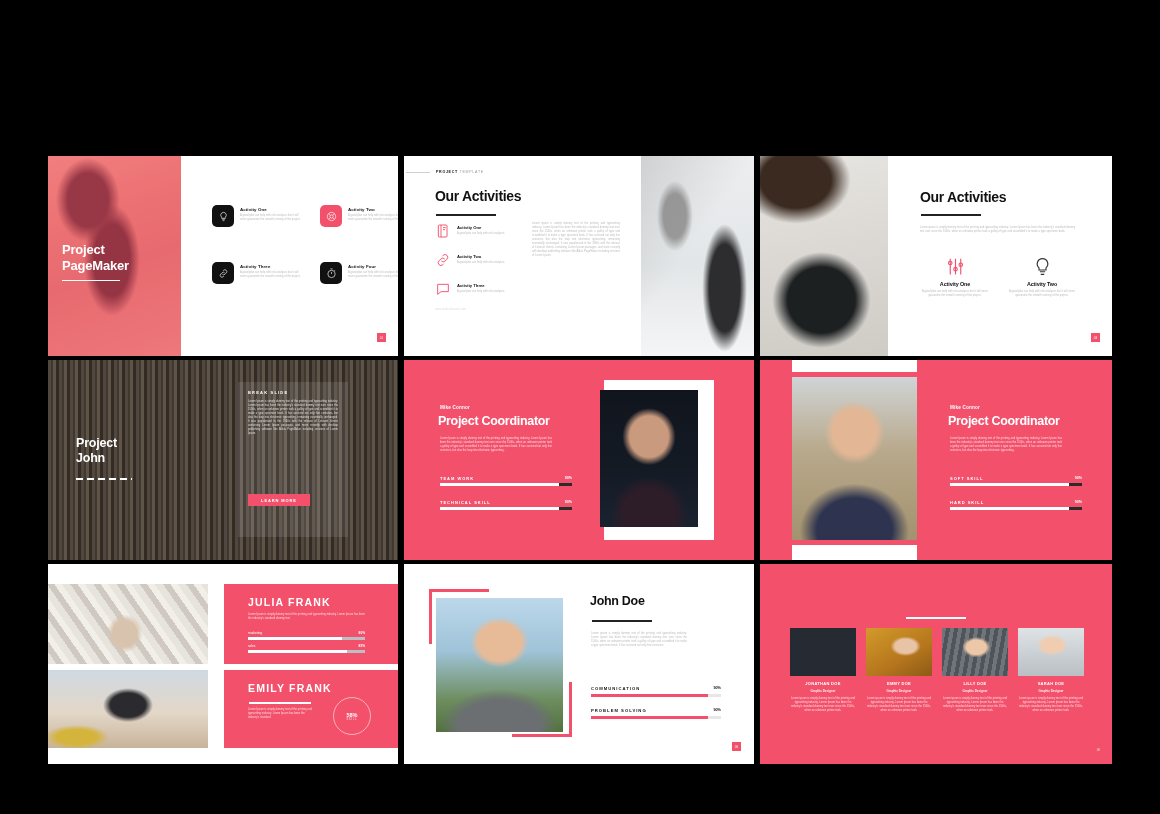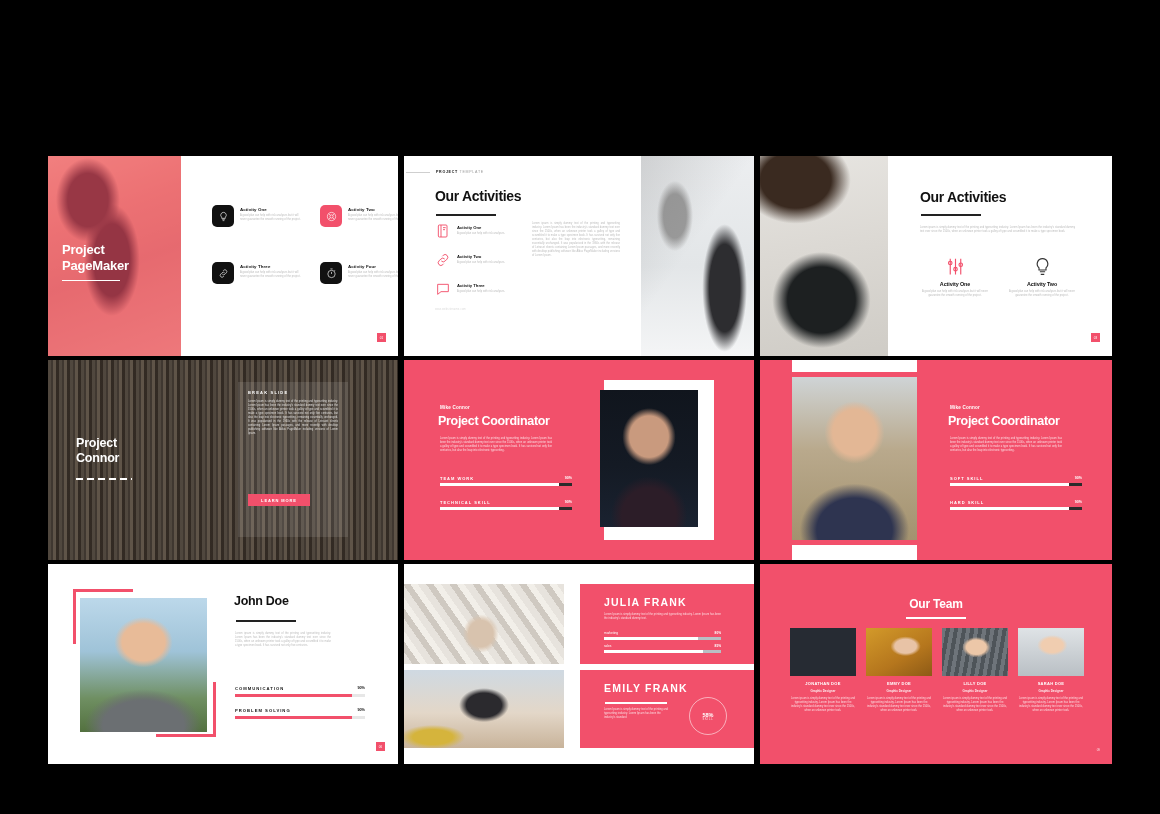--- a/index.html
+++ b/index.html
@@ -302,21 +302,21 @@
   </div>
 
   <div class="slide img-library">
     <div class="s4-overlay"></div>
     <div class="s4-break">BREAK SLIDE</div>
     <div class="s4-body tiny tinyw">Lorem Ipsum is simply dummy text of the printing and typesetting industry. Lorem Ipsum has been the industry's standard dummy text ever since the 1500s, when an unknown printer took a galley of type and scrambled it to make a type specimen book. It has survived not only five centuries, but also the leap into electronic typesetting, remaining essentially unchanged. It was popularised in the 1960s with the release of Letraset sheets containing Lorem Ipsum passages, and more recently with desktop publishing software like Aldus PageMaker including versions of Lorem Ipsum.</div>
     <div class="btn-learn">LEARN MORE</div>
 
     <div class="s4-title">
       <div>Project</div>
-      <div>Connor</div>
+      <div>John</div>
     </div>
     <div class="s4-dash"></div>
   </div>
 
   <div class="slide accentbg">
     <div class="p-name" style="left:36px;top:45px;">Mike Connor</div>
     <div class="p-role" style="left:34px;top:54px;">Project Coordinator</div>
     <div class="p-body tiny tinyw" style="left:36px;top:77px;">Lorem Ipsum is simply dummy text of the printing and typesetting industry. Lorem Ipsum has been the industry's standard dummy text ever since the 1500s, when an unknown printer took a galley of type and scrambled it to make a type specimen book. It has survived not only five centuries, but also the leap into electronic typesetting.</div>
 
     <div class="sk-wrap" style="left:36px;top:116px;">
@@ -358,49 +358,20 @@
             </div>
       </div>
       <div class="sk-row" style="margin-top:11px;">
         <div class="sk-lab">HARD SKILL</div>
         <div class="sk-val">90%</div>
         <div class="sk-track">
               <div class="sk-fill" style="width:90%"></div>
             </div>
       </div>
     </div>
-  </div>
-
-  <div class="slide">
-    <div class="corner" style="left:25px;top:25px;width:60px;height:55px;border-right:none;border-bottom:none;"></div>
-    <div class="corner" style="left:108px;top:118px;width:60px;height:55px;border-left:none;border-top:none;"></div>
-    <div class="ph img-man-suit" style="left:32px;top:34px;width:127px;height:134px;"></div>
-
-    <div class="jd-name">John Doe</div>
-    <div class="h-rule" style="left:188px;top:56px;width:60px;"></div>
-    <div class="jd-body tiny tinyg">Lorem ipsum is simply dummy text of the printing and typesetting industry. Lorem Ipsum has been the industry's standard dummy text ever since the 1500s, when an unknown printer took a galley of type and scrambled it to make a type specimen book. It has survived not only five centuries.</div>
-
-    <div class="sk2-wrap">
-      <div class="sk2-row">
-        <div class="sk2-lab">COMMUNICATION</div>
-        <div class="sk2-val">90%</div>
-        <div class="sk2-track">
-              <div class="sk2-fill" style="width:90%"></div>
-            </div>
-      </div>
-      <div class="sk2-row">
-        <div class="sk2-lab">PROBLEM SOLVING</div>
-        <div class="sk2-val">90%</div>
-        <div class="sk2-track">
-              <div class="sk2-fill" style="width:90%"></div>
-            </div>
-      </div>
-    </div>
-
-    <div class="pagechip" style="right:13px;bottom:13px;">06</div>
   </div>
 
   <div class="slide">
     <div class="ph img-rocks" style="left:0;top:20px;width:160px;height:80px;"></div>
     <div class="card-pink" style="left:176px;top:20px;width:174px;height:80px;"></div>
     <div class="jf-name" style="left:200px;top:32px;">JULIA FRANK</div>
     <div class="jf-body tiny tinyw" style="left:200px;top:49px;width:117px;">Lorem Ipsum is simply dummy text of the printing and typesetting industry. Lorem Ipsum has been the industry's standard dummy text.</div>
     <div class="sk3-row" style="left:200px;top:67px;">
       <div class="sk3-lab">marketing</div>
       <div class="sk3-val">80%</div>
@@ -420,22 +391,50 @@
     <div class="card-pink" style="left:176px;top:106px;width:174px;height:78px;"></div>
     <div class="jf-name" style="left:200px;top:118px;">EMILY FRANK</div>
     <div class="em-rule" style="left:201px;top:138px;width:62px;"></div>
     <div class="jf-body tiny tinyw" style="left:200px;top:144px;width:65px;">Lorem Ipsum is simply dummy text of the printing and typesetting industry. Lorem Ipsum has been the industry's standard</div>
     <div class="donut" style="left:285px;top:133px;">
       <b>58%</b>
       <i>SKILL</i>
     </div>
   </div>
 
+  <div class="slide">
+    <div class="corner" style="left:25px;top:25px;width:60px;height:55px;border-right:none;border-bottom:none;"></div>
+    <div class="corner" style="left:108px;top:118px;width:60px;height:55px;border-left:none;border-top:none;"></div>
+    <div class="ph img-man-suit" style="left:32px;top:34px;width:127px;height:134px;"></div>
+
+    <div class="jd-name">John Doe</div>
+    <div class="h-rule" style="left:188px;top:56px;width:60px;"></div>
+    <div class="jd-body tiny tinyg">Lorem ipsum is simply dummy text of the printing and typesetting industry. Lorem Ipsum has been the industry's standard dummy text ever since the 1500s, when an unknown printer took a galley of type and scrambled it to make a type specimen book. It has survived not only five centuries.</div>
+
+    <div class="sk2-wrap">
+      <div class="sk2-row">
+        <div class="sk2-lab">COMMUNICATION</div>
+        <div class="sk2-val">90%</div>
+        <div class="sk2-track">
+              <div class="sk2-fill" style="width:90%"></div>
+            </div>
+      </div>
+      <div class="sk2-row">
+        <div class="sk2-lab">PROBLEM SOLVING</div>
+        <div class="sk2-val">90%</div>
+        <div class="sk2-track">
+              <div class="sk2-fill" style="width:90%"></div>
+            </div>
+      </div>
+    </div>
+
+    <div class="pagechip" style="right:13px;bottom:13px;">06</div>
+  </div>
+
   <div class="slide accentbg">
-    <div class="ot-title">Our Team</div>
     <div class="ot-rule"></div>
 
     <div class="ot-card" style="left:30px;">
       <div class="ot-photo img-t1"></div>
       <div class="ot-n">JONATHAN DOE</div>
       <div class="ot-r">Graphic Designer</div>
       <div class="ot-p tiny tinyw">Lorem ipsum is simply dummy text of the printing and typesetting industry. Lorem Ipsum has been the industry's standard dummy text ever since the 1500s, when an unknown printer took.</div>
     </div>
     <div class="ot-card" style="left:106px;">
       <div class="ot-photo img-t2"></div>

